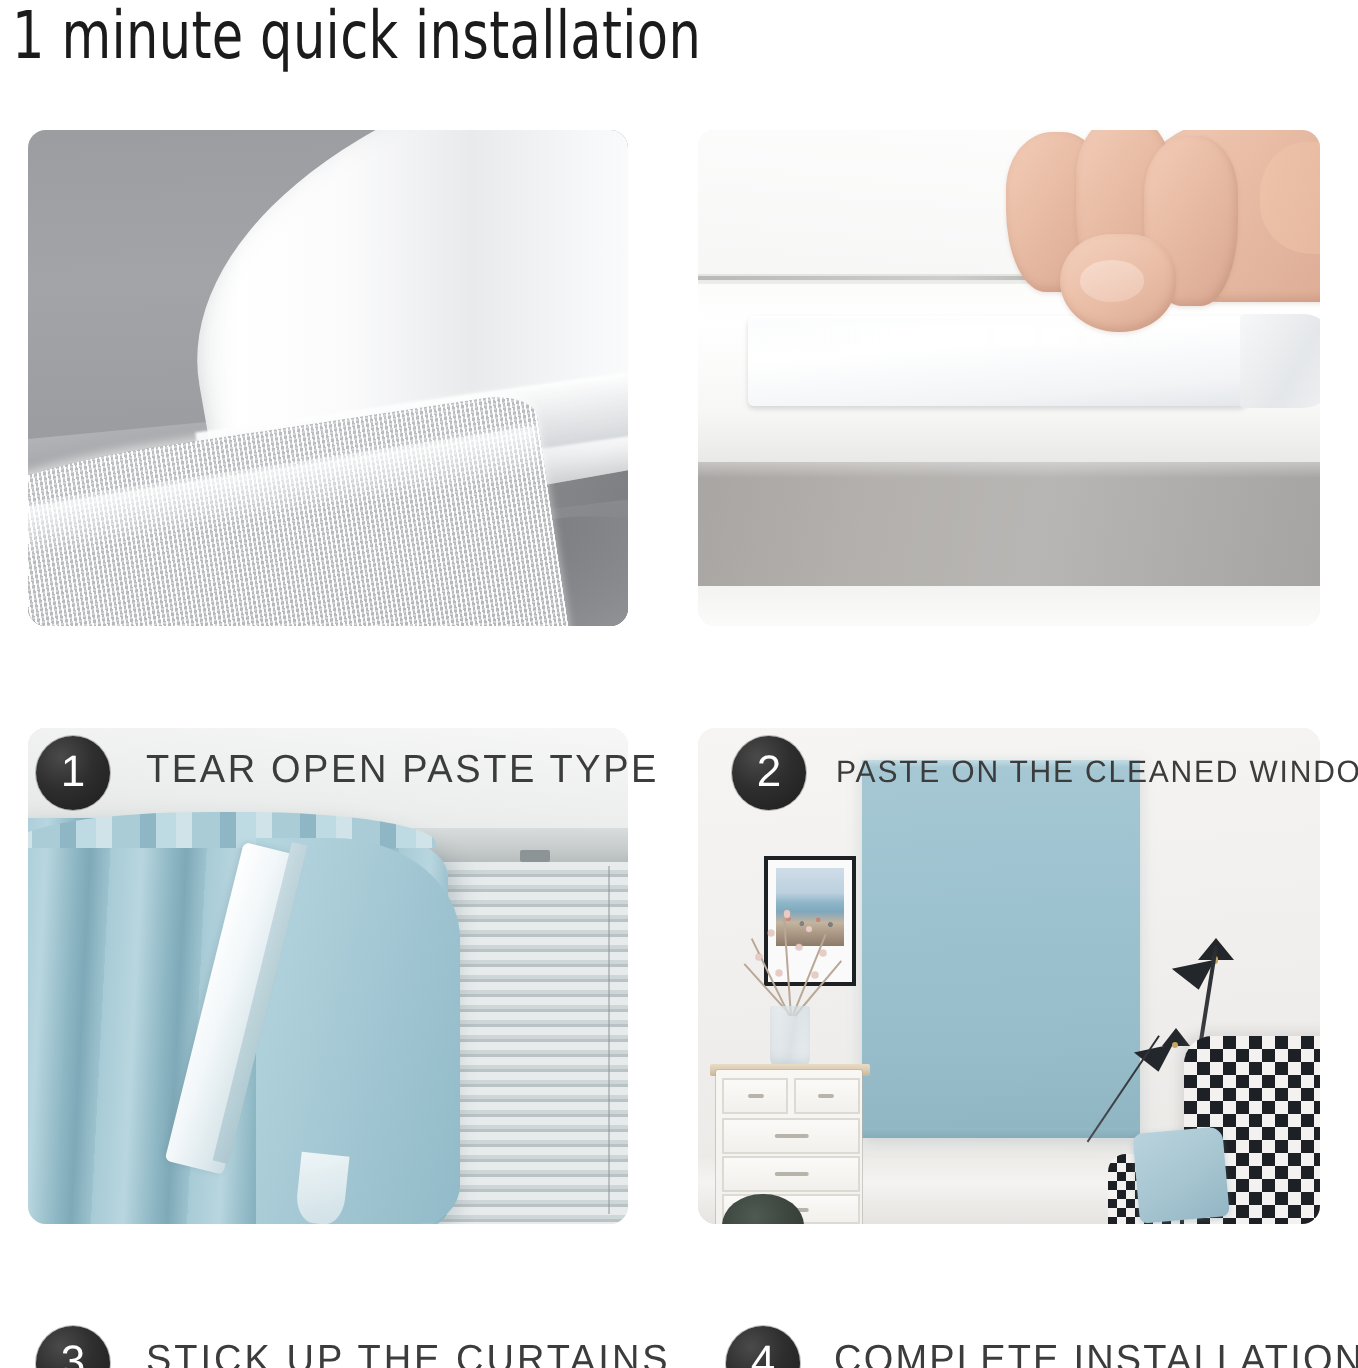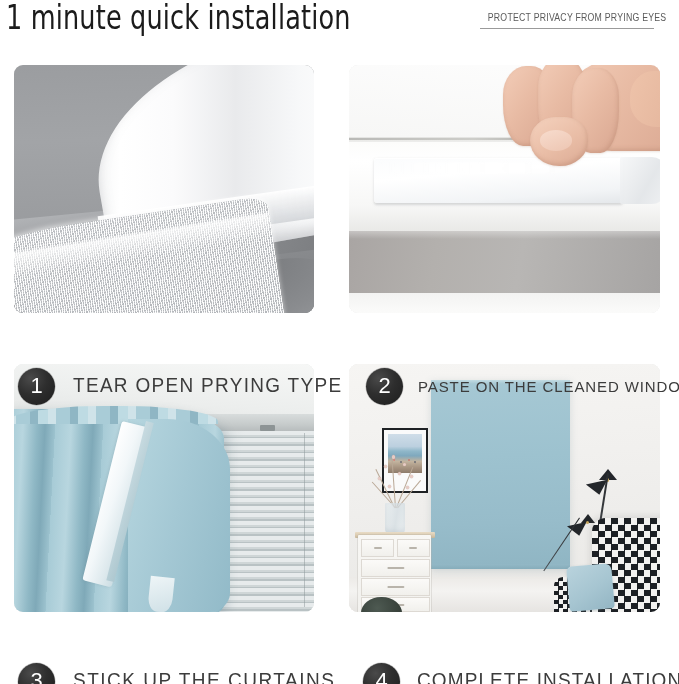--- a/index.html
+++ b/index.html
@@ -579,24 +579,20 @@
     width: 13%; height: 13%;
     border-radius: 50%;
     background: radial-gradient(circle at 40% 35%, #4e5a52, #2d352f);
   }
 </style>
 </head>
 <body>
 
 <div class="header">
   <div class="page-title">1 minute quick installation</div>
-  <div class="tagline-wrap">
-    <span class="tagline">PROTECT PRIVACY FROM PRYING EYES</span>
-    <div class="tagline-rule"></div>
-  </div>
 </div>
 
 <div class="grid">
 
   <div class="cell c1">
     <div class="photo">
       <div class="p1-bg"></div>
       <div class="p1-darkwedge"></div>
       <div class="p1-rightface"></div>
       <div class="p1-strip"></div>
@@ -713,21 +709,21 @@
       <div class="p4-lamp-pole2"></div>
 
       <div class="p4-sofa-arm"></div>
       <div class="p4-sofa"></div>
       <div class="p4-cushion"></div>
     </div>
   </div>
 
   <div class="caption-row r1">
     <div class="badge">1</div>
-    <div class="caption-text">TEAR OPEN PRYING TYPE</div>
+    <div class="caption-text">TEAR OPEN PASTE TYPE</div>
   </div>
 
   <div class="caption-row r2">
     <div class="badge">2</div>
     <div class="caption-text">PASTE ON THE CLEANED WINDOW FRAME</div>
   </div>
 
   <div class="caption-row r3">
     <div class="badge">3</div>
     <div class="caption-text">STICK UP THE CURTAINS</div>

